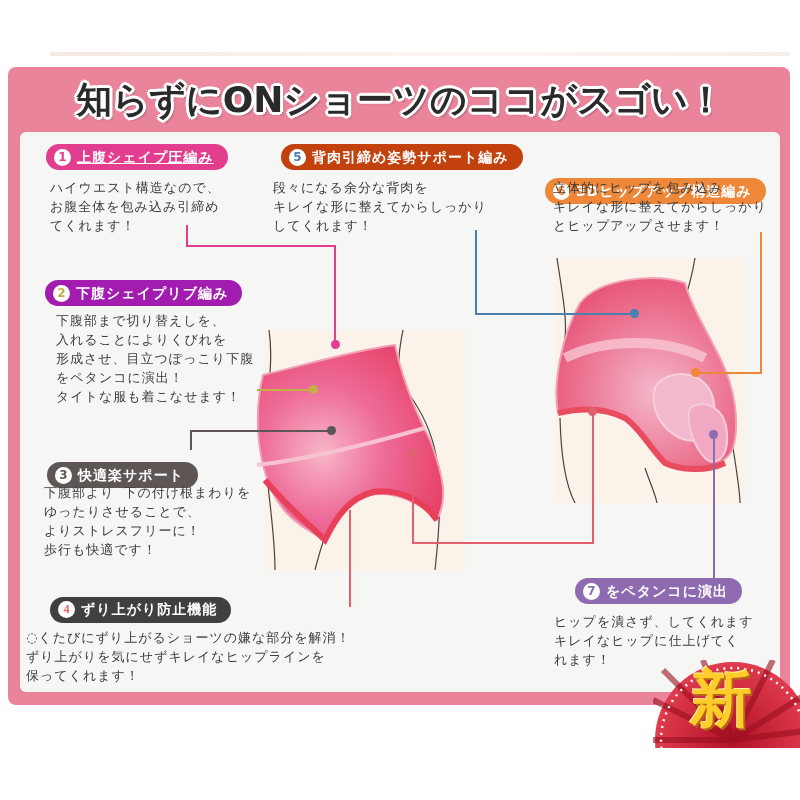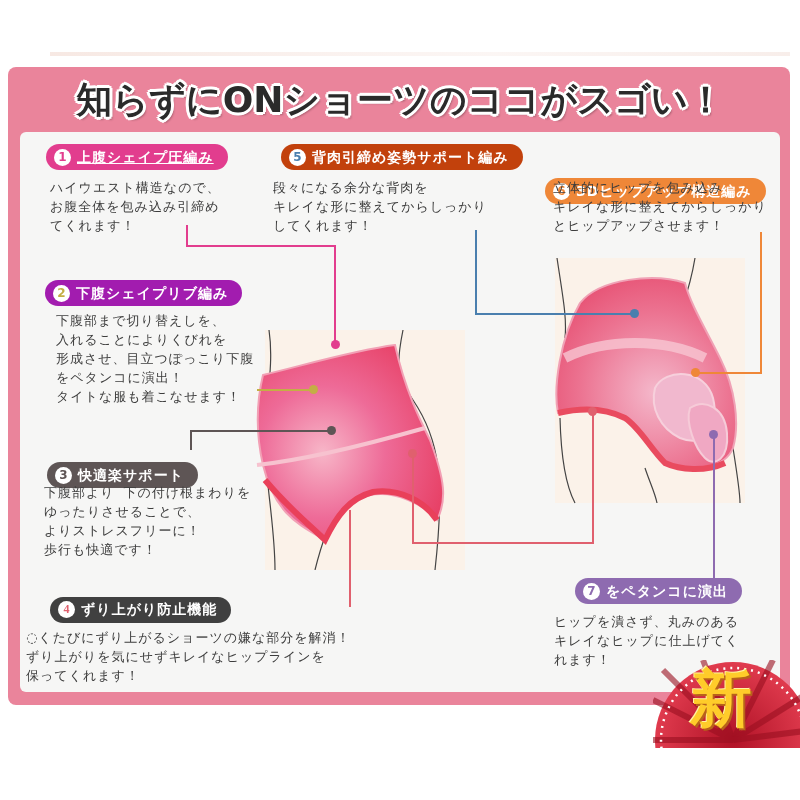--- a/index.html
+++ b/index.html
@@ -160,21 +160,21 @@
 <div class="label" style="left:545px; top:144px; background:#ef8738;margin-top:34px;">
   <span class="num" style="color:#ef8738;">6</span><span>3Dヒップアップ構造編み</span>
 </div>
 <div class="desc" style="left:553px; top:178px;">立体的にヒップを包み込み
 キレイな形に整えてからしっかり
 とヒップアップさせます！</div>
 
 <div class="label" style="left:575px; top:578px; background:#8e6bb0;">
   <span class="num" style="color:#8e6bb0;">7</span><span>をペタンコに演出</span>
 </div>
-<div class="desc" style="left:554px; top:612px;">ヒップを潰さず、丸みのある
+<div class="desc" style="left:554px; top:612px;">ヒップを潰さず、してくれます
 キレイなヒップに仕上げてく
 れます！</div>
 
 <div class="badge-clip">
   <svg style="position:absolute; left:653px; top:660px;" width="160" height="160" viewBox="0 0 160 160">
     <defs>
       <radialGradient id="gBadge" cx="50%" cy="50%" r="50%">
         <stop offset="0%" stop-color="#b01226"></stop>
         <stop offset="100%" stop-color="#e03b4e"></stop>
       </radialGradient>

